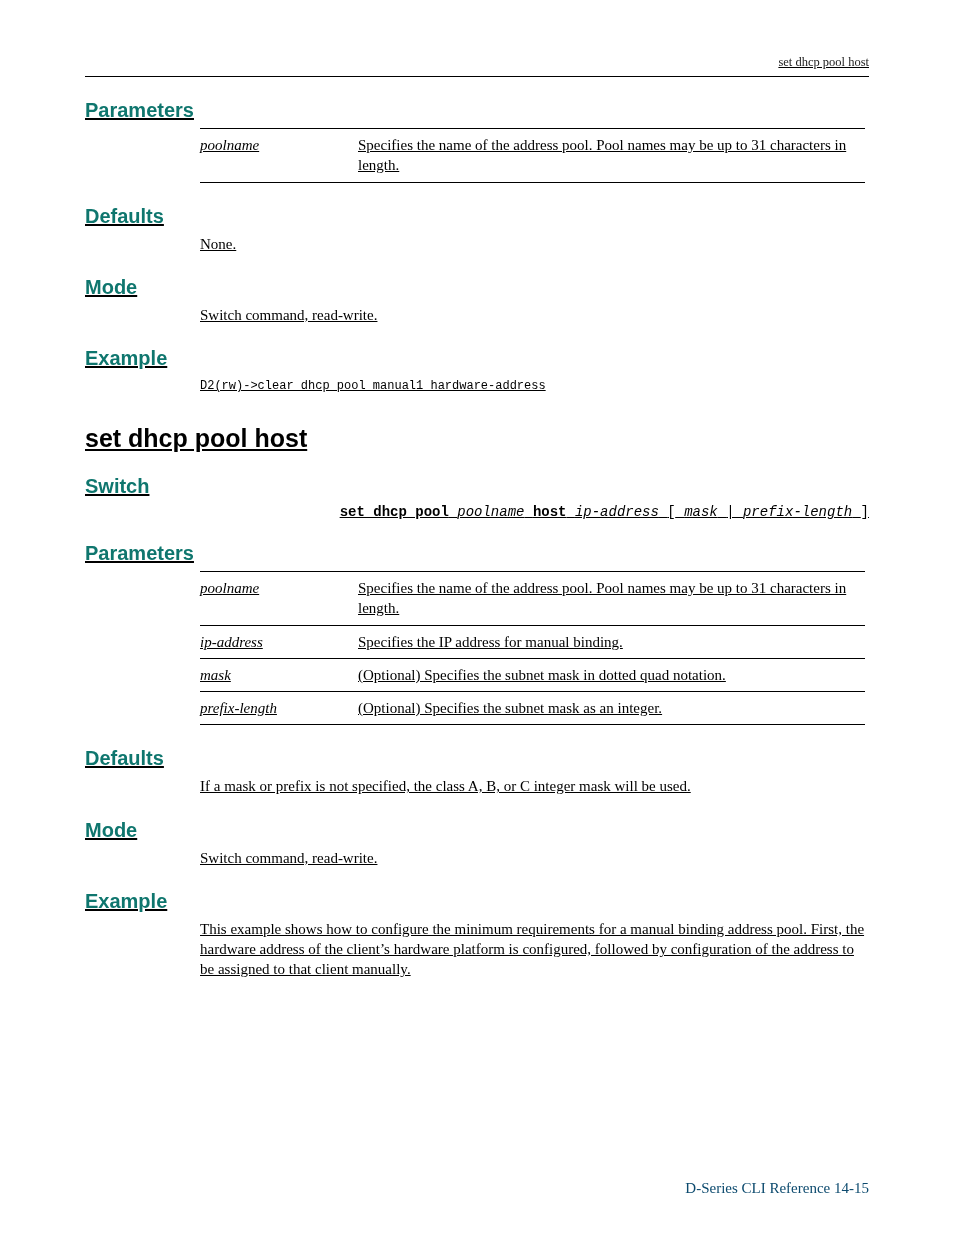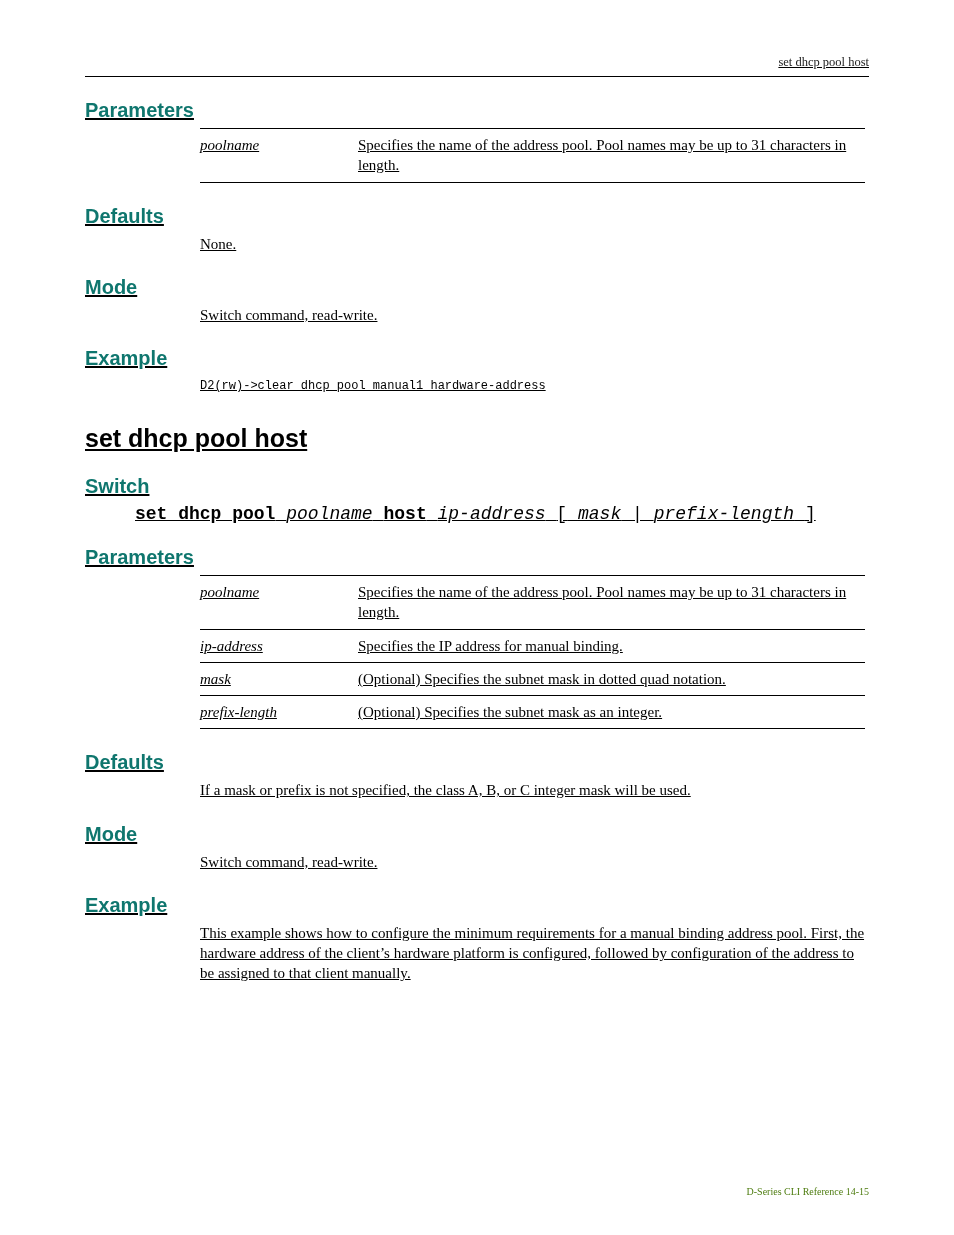--- a/index.html
+++ b/index.html
@@ -74,31 +74,32 @@
     margin-left: 115px;
     font-family: "Courier New", Courier, monospace;
     font-size: 12px;
     white-space: pre;
     line-height: 1.35;
     margin-top: 8px;
   }
   .syntax-line {
     margin-left: 50px;
     font-family: "Courier New", Courier, monospace;
-    font-size: 18px;
+    font-size: 14px;
     margin-top: 4px;
+    text-align: right;
   }
   .syntax-line .bold { font-weight: bold; font-style: normal; }
   .syntax-line .ital { font-style: italic; }
   .footer {
     position: absolute;
     bottom: 38px;
     right: 85px;
-    font-size: 10px;
-    color: #4d7c0f;
+    font-size: 15px;
+    color: #0c4a6e;
   }
 </style>
 </head>
 <body>
 
 <div class="page">
 
   <div class="running-header">set dhcp pool host</div>
 
   <div class="section-label">Parameters</div>

